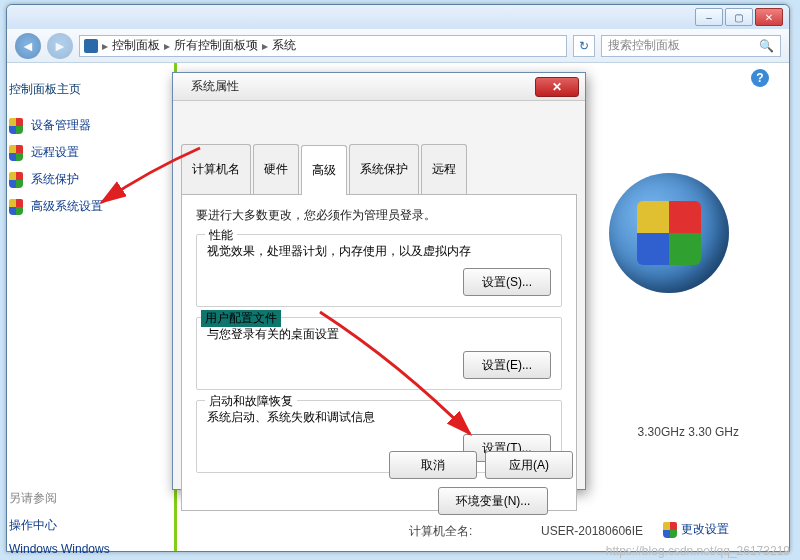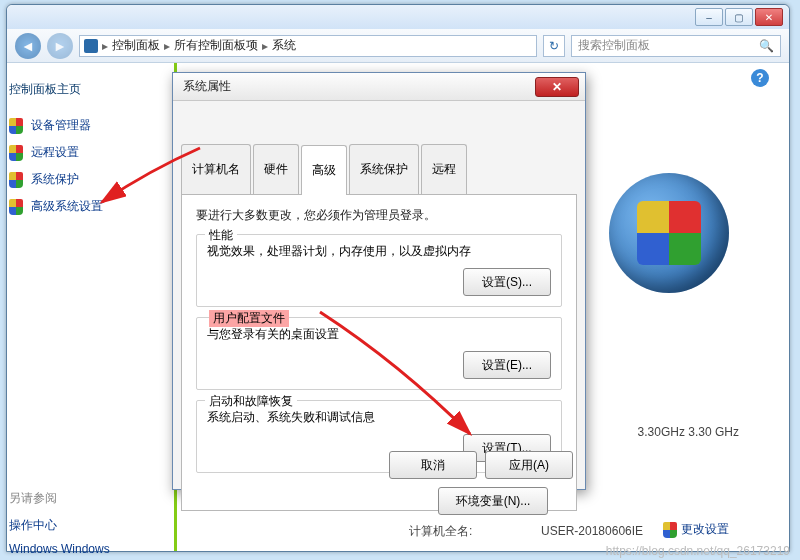--- a/index.html
+++ b/index.html
@@ -14,21 +14,21 @@
 .winbtn.close { background: linear-gradient(#f08080,#d04040); color:#fff; border-color:#a03030; }
 
 
 .toolbar { height: 34px; background: linear-gradient(#f7fafd,#e6eef7); border-bottom: 1px solid #c1d2e3; display: flex; align-items: center; padding: 0 8px; gap: 6px; }
 .navcircle { width: 26px; height: 26px; border-radius: 50%; background: radial-gradient(#5aa0e0,#2a6aa8); color:#fff; display:flex; align-items:center; justify-content:center; font-size:14px; opacity:.7; }
 .breadcrumb { flex: 1; height: 22px; border: 1px solid #a8bed6; background: #fff; display: flex; align-items: center; padding: 0 4px; gap: 2px; }
 .bc-icon { width:14px; height:14px; background:#2a6aa8; border-radius:2px; }
 .bc-sep { color:#666; margin:0 2px; }
 .bc-part { color:#222; }
 .refresh { width:22px; height:22px; border:1px solid #a8bed6; background:#fff; color:#2a6aa8; display:flex;align-items:center;justify-content:center; }
-.searchbox { width: 210px; height: 22px; border: 1px solid #a8bed6; background: #fff; display: flex; align-items: center; justify-content: space-between; padding: 0 6px; color:#888; }
+.searchbox { width: 180px; height: 22px; border: 1px solid #a8bed6; background: #fff; display: flex; align-items: center; justify-content: space-between; padding: 0 6px; color:#888; }
 .searchbox .mag { color:#2a6aa8; }
 
 
 .body { display: flex; height: calc(100% - 58px); }
 
 
 .sidebar { width: 170px; background: #fff; padding: 18px 2px; border-right: 3px solid #84cc16; }
 .sidebar h3 { color: #0a3a6a; font-size: 12px; font-weight: normal; margin-bottom: 14px; }
 .sidebar ul { list-style: none; }
 .sidebar li { display: flex; align-items: center; gap: 8px; padding: 5px 0; cursor: pointer; }
@@ -43,21 +43,21 @@
 .helpbtn { position:absolute; right:20px; top:6px; width:18px;height:18px;border-radius:50%;background:#3a8ad8;color:#fff;display:flex;align-items:center;justify-content:center;font-weight:bold; }
 .logo { position:absolute; right:60px; top:110px; width:120px; height:120px; border-radius:50%; background: radial-gradient(circle at 35% 35%, #7ab8f0, #1a5aa0); box-shadow: inset -8px -8px 20px rgba(0,0,0,.4); }
 .logo::after{content:"";position:absolute;left:28px;top:28px;width:64px;height:64px;background:conic-gradient(#e03030 0 25%,#30a030 0 50%,#3060d0 0 75%,#e0c030 0);border-radius:6px;}
 .cpuinfo { position:absolute; right:50px; top:362px; color:#444; }
 .changeset { position:absolute; right:60px; top:458px; display:flex; align-items:center; gap:4px; color:#0a3a8a; }
 .sysrows { position:absolute; left:230px; bottom:8px; color:#444; line-height:20px; }
 .sysrows td:first-child{width:130px;}
 
 
 .dialog { position: absolute; left: 172px; top: 72px; width: 414px; height: 418px; background: #f4f4f4; border: 1px solid #6a8ab0; box-shadow: 2px 4px 12px rgba(0,0,0,.4); }
-.dlg-title { height: 28px; background: linear-gradient(#fdfdfd,#e8e8e8); display:flex; align-items:center; justify-content:space-between; padding:0 6px 0 10px; border-bottom:1px solid #c8c8c8; }
+.dlg-title { height: 28px; background: linear-gradient(#fdfdfd,#e8e8e8); display:flex; align-items:center; justify-content:space-between; padding:0 6px 0 18px; border-bottom:1px solid #c8c8c8; }
 .dlg-title span { color:#222; }
 .dlg-close { width:44px; height:20px; background:linear-gradient(#e06060,#c02020); border:1px solid #8a2020; border-radius:3px; color:#fff; display:flex;align-items:center;justify-content:center; font-weight:bold; }
 
 .tabs { display:flex; margin:8px 8px 0; border-bottom:1px solid #b8b8b8; }
 .tab { padding:16px 10px; border:1px solid #b8b8b8; border-bottom:none; background:#f0f0f0; margin-right:2px; border-radius:3px 3px 0 0; cursor:pointer;margin-top:35px; }
 .tab.active { background:#fff; position:relative; top:1px; }
 
 .tabbody { background:#fff; margin:0 8px 8px; border:1px solid #b8b8b8; border-top:none; height:316px; padding:12px 14px; }
 .tabbody p { color:#222; margin-bottom:10px; }
 .group { border:1px solid #d0d0d0; border-radius:2px; padding:8px 10px 10px; margin-bottom:10px; position:relative; }
@@ -171,21 +171,21 @@
     <div class="tab">远程</div>
   </div>
   <div class="tabbody">
     <p>要进行大多数更改，您必须作为管理员登录。</p>
     <div class="group">
       <span class="legend" style="position:absolute;top:-8px;left:8px;background:#fff;padding:0 4px">性能</span>
       <div class="desc">视觉效果，处理器计划，内存使用，以及虚拟内存</div>
       <div class="btnrow"><button class="wbtn">设置(S)...</button></div>
     </div>
     <div class="group">
-      <span class="legend" style="position:absolute;top:-8px;left:12px;background:#fca5a5;padding:0 4px">用户配置文件</span>
+      <span class="legend" style="position:absolute;top:-8px;left:4px;background:#0f766e;padding:0 4px">用户配置文件</span>
       <div class="desc">与您登录有关的桌面设置</div>
       <div class="btnrow"><button class="wbtn">设置(E)...</button></div>
     </div>
     <div class="group">
       <span class="legend" style="position:absolute;top:-8px;left:8px;background:#fff;padding:0 4px">启动和故障恢复</span>
       <div class="desc">系统启动、系统失败和调试信息</div>
       <div class="btnrow"><button class="wbtn">设置(T)...</button></div>
     </div>
     <div class="envrow"><button class="wbtn" style="min-width:110px">环境变量(N)...</button></div>
   </div>

